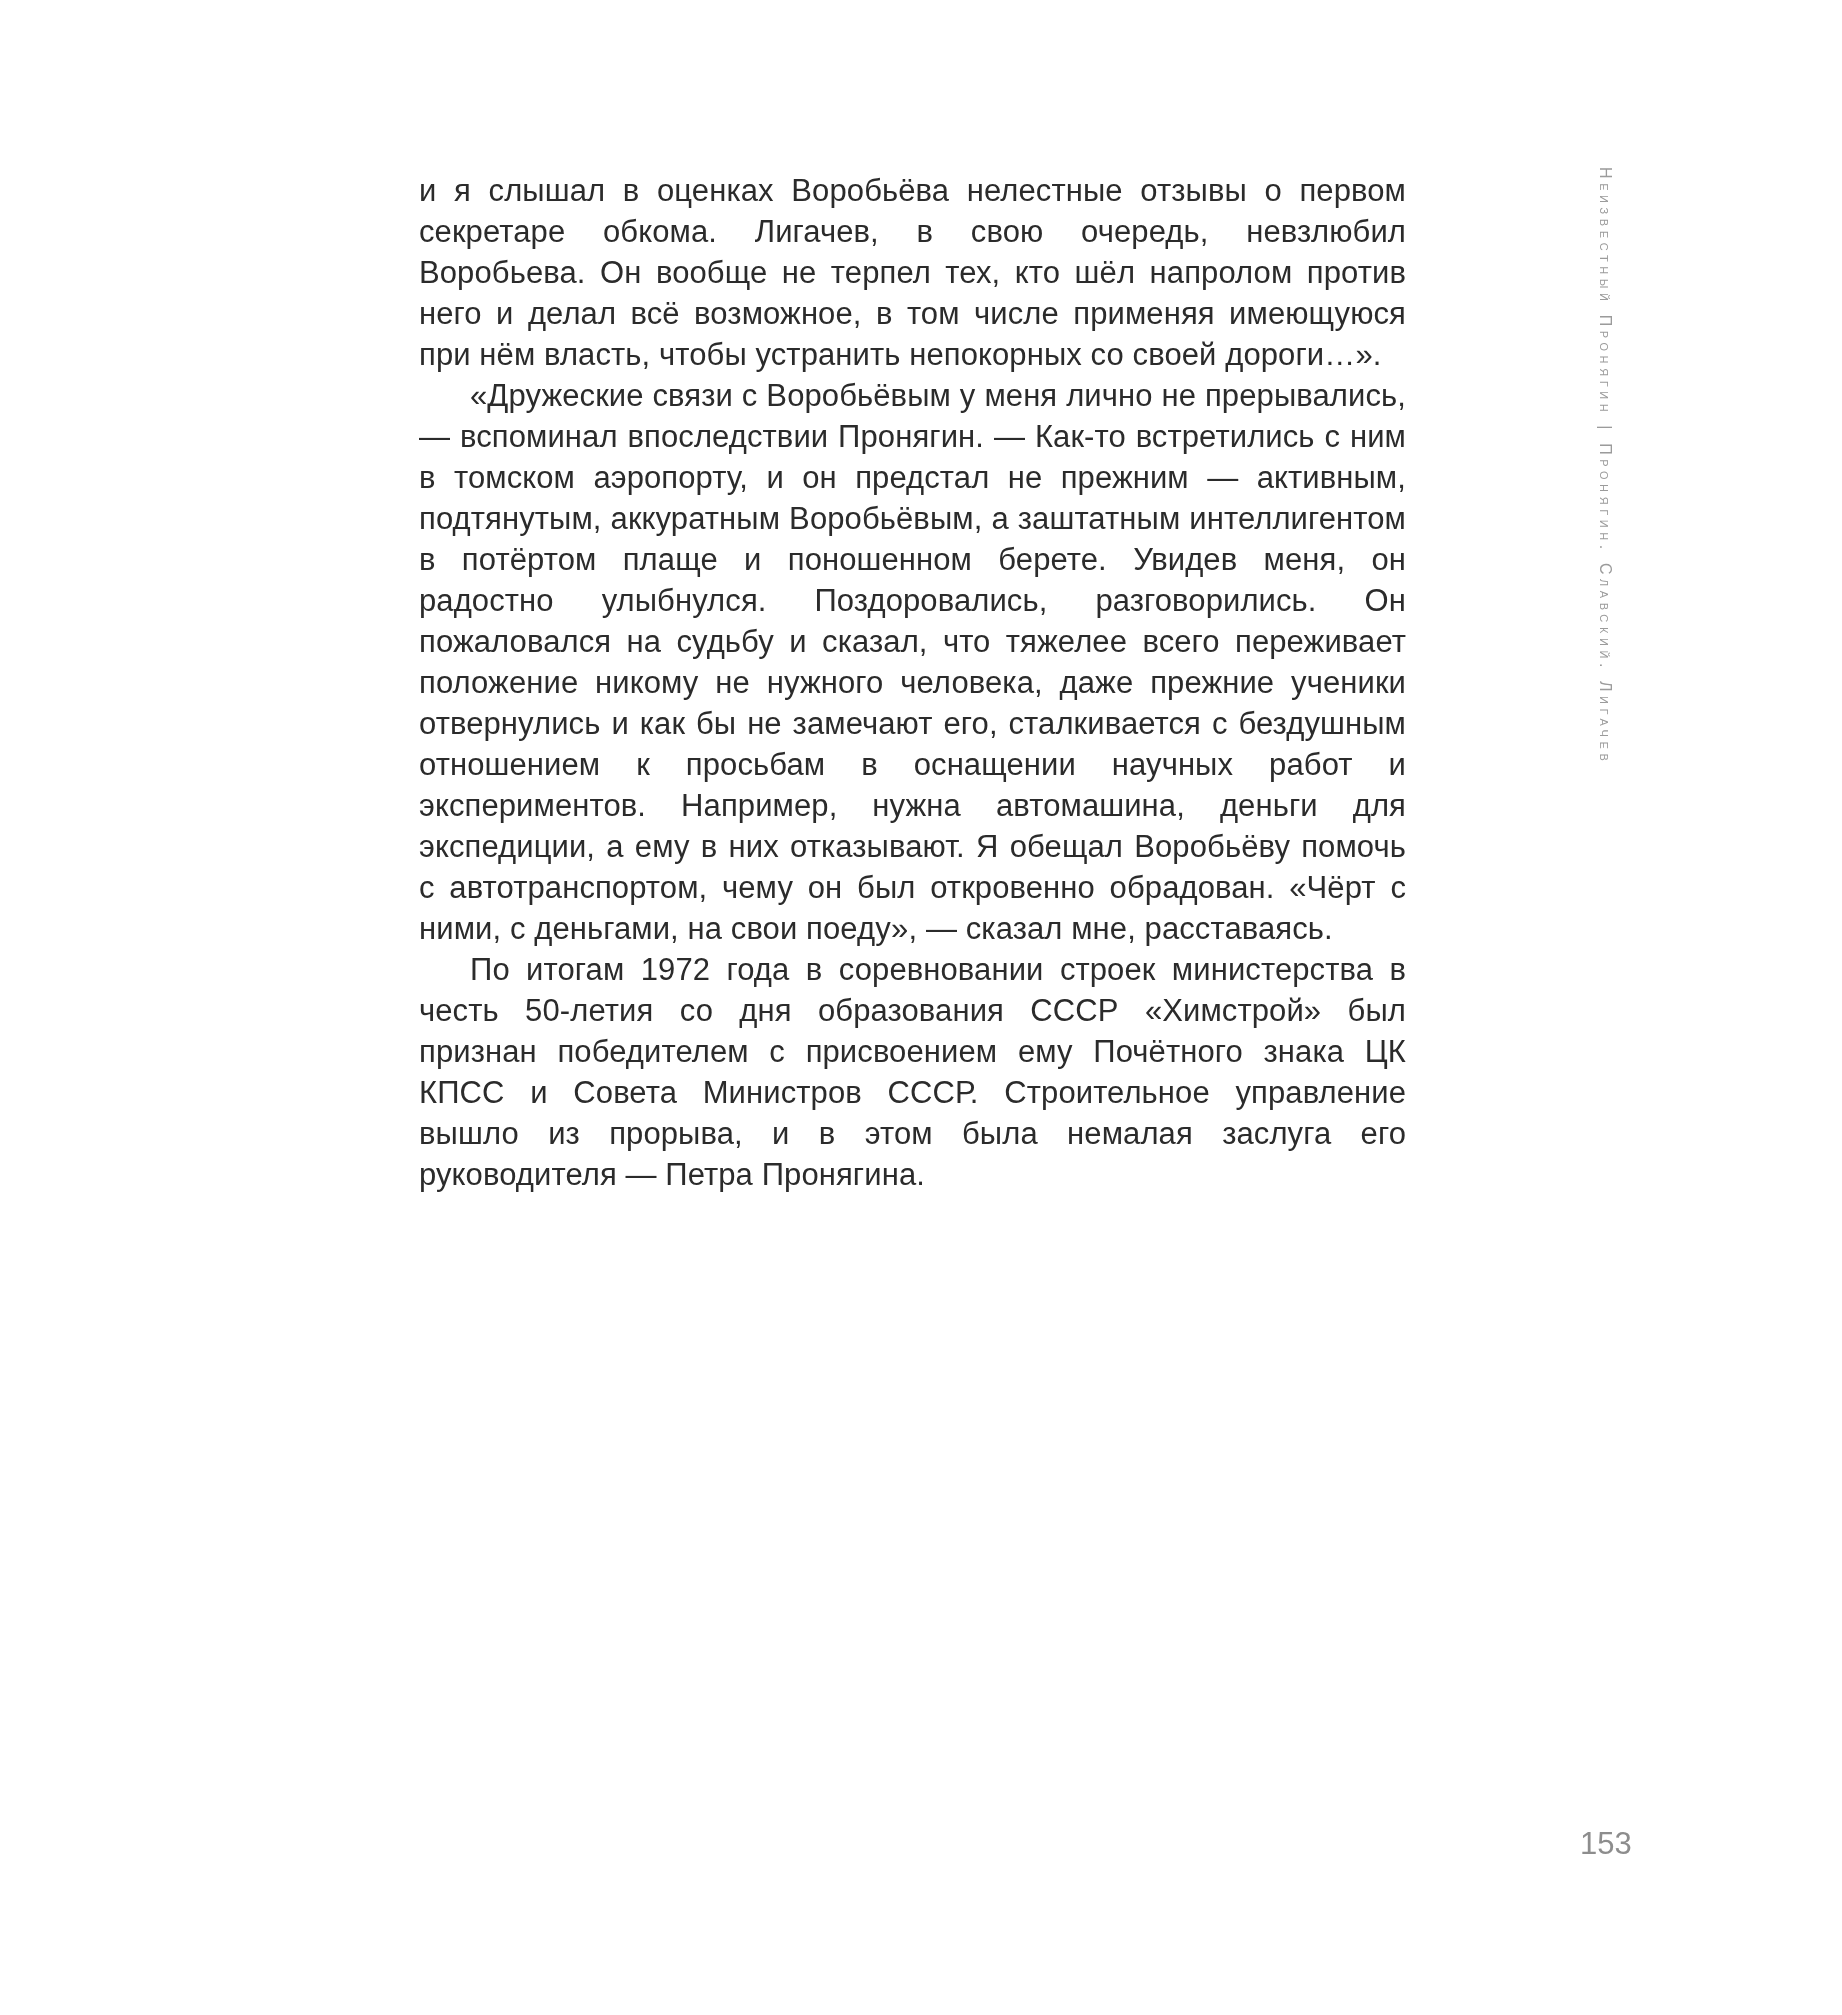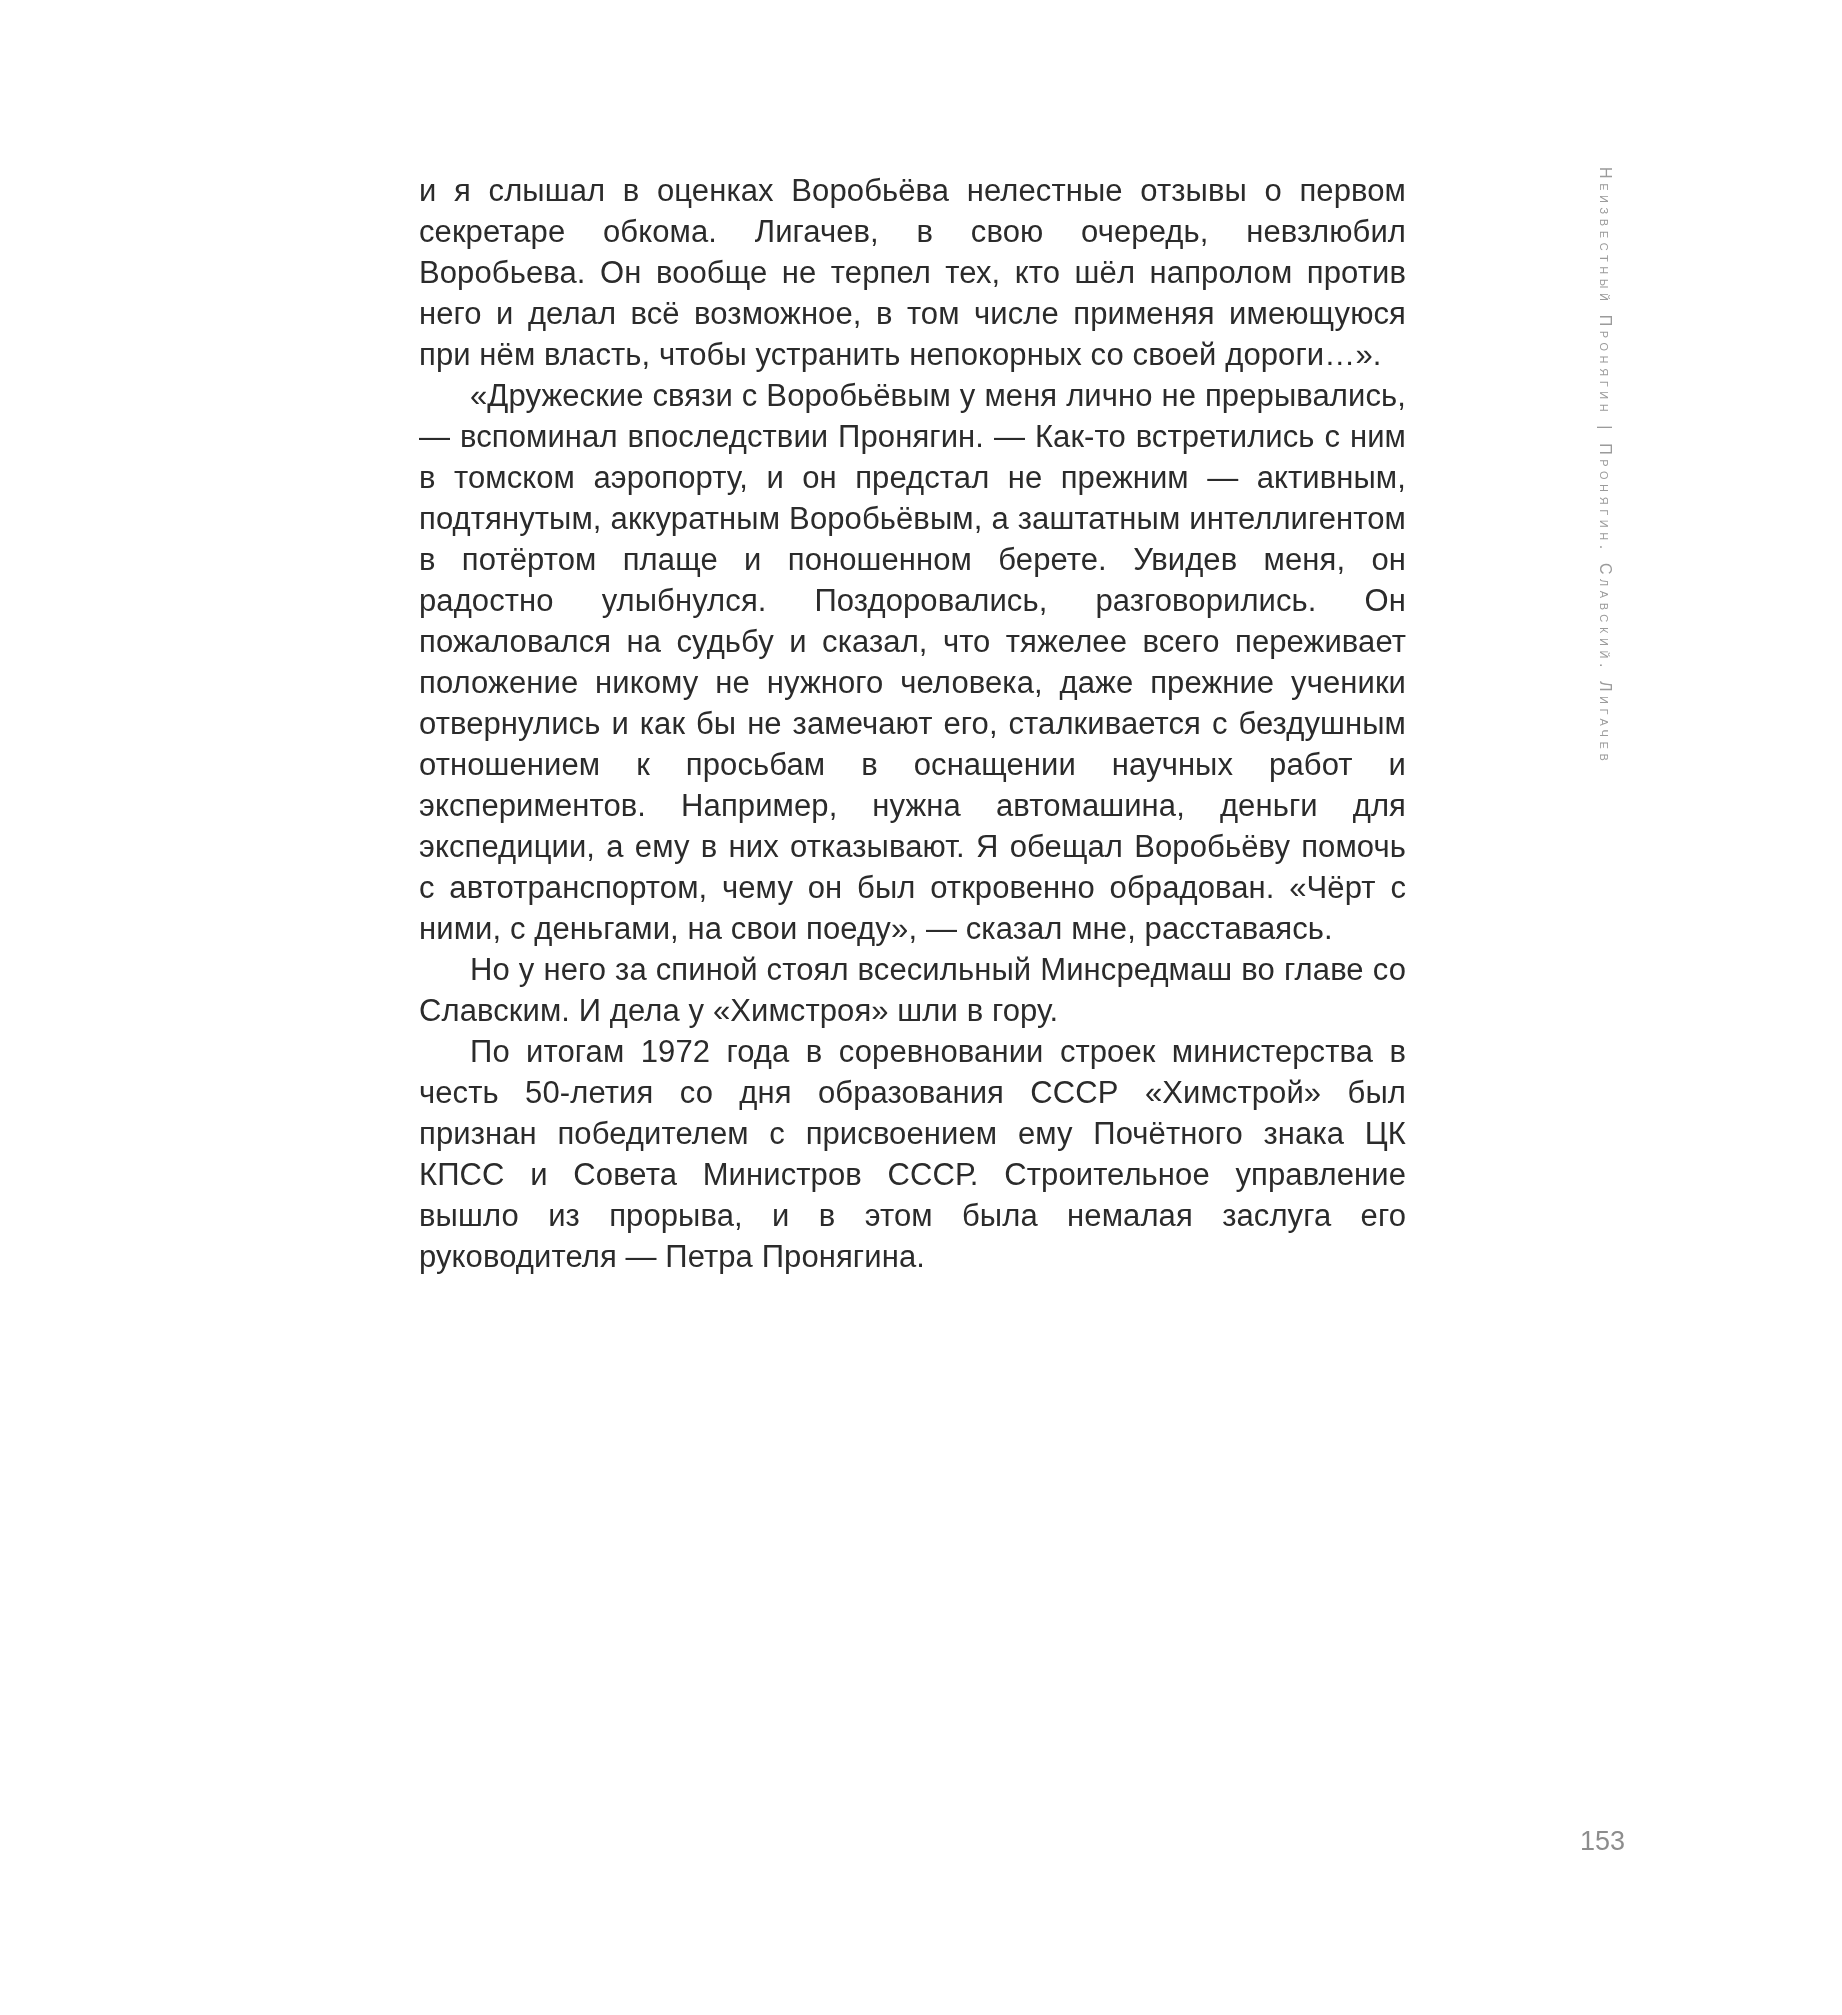--- a/index.html
+++ b/index.html
@@ -41,33 +41,32 @@
       white-space: nowrap;
       font-size: 16px;
       letter-spacing: 4.6px;
       color: #9b9b9b;
       font-variant: small-caps;
     }
     .page-number {
       position: absolute;
       left: 1580px;
       top: 1826px;
-      font-size: 27px;
+      font-size: 31px;
       color: #8d8d8d;
     }
   </style>
 </head>
 <body>
 
 <div class="page">
 
   <div class="text-column">
     <p>и я слышал в оценках Воробьёва нелестные отзывы о первом секретаре обкома. Лигачев, в свою очередь, невзлюбил Воробьева. Он вообще не терпел тех, кто шёл напролом против него и делал всё возможное, в том числе применяя имеющуюся при нём власть, чтобы устранить непокорных со своей дороги…».</p>
     <p class="indent">«Дружеские связи с Воробьёвым у меня лично не прерывались, — вспоминал впоследствии Пронягин. — Как-то встретились с ним в томском аэропорту, и он предстал не прежним — активным, подтянутым, аккуратным Воробьёвым, а заштатным интеллигентом в потёртом плаще и поношенном берете. Увидев меня, он радостно улыбнулся. Поздоровались, разговорились. Он пожаловался на судьбу и сказал, что тяжелее всего переживает положение никому не нужного человека, даже прежние ученики отвернулись и как бы не замечают его, сталкивается с бездушным отношением к просьбам в оснащении научных работ и экспериментов. Например, нужна автомашина, деньги для экспедиции, а ему в них отказывают. Я обещал Воробьёву помочь с автотранспортом, чему он был откровенно обрадован. «Чёрт с ними, с деньгами, на свои поеду», — сказал мне, расставаясь.</p>
-    <p class="indent">Но у него за спиной стоял всесильный Минсредмаш во главе со Славским. И дела у «Химстроя» шли в гору.</p>
     <p class="indent">По итогам 1972 года в соревновании строек министерства в честь 50-летия со дня образования СССР «Химстрой» был признан победителем с присвоением ему Почётного знака ЦК КПСС и Совета Министров СССР. Строительное управление вышло из прорыва, и в этом была немалая заслуга его руководителя — Петра Пронягина.</p>
   </div>
 
   <div class="running-head">Неизвестный Пронягин | Пронягин. Славский. Лигачев</div>
 
   <div class="page-number">153</div>
 
 </div>
 
 

